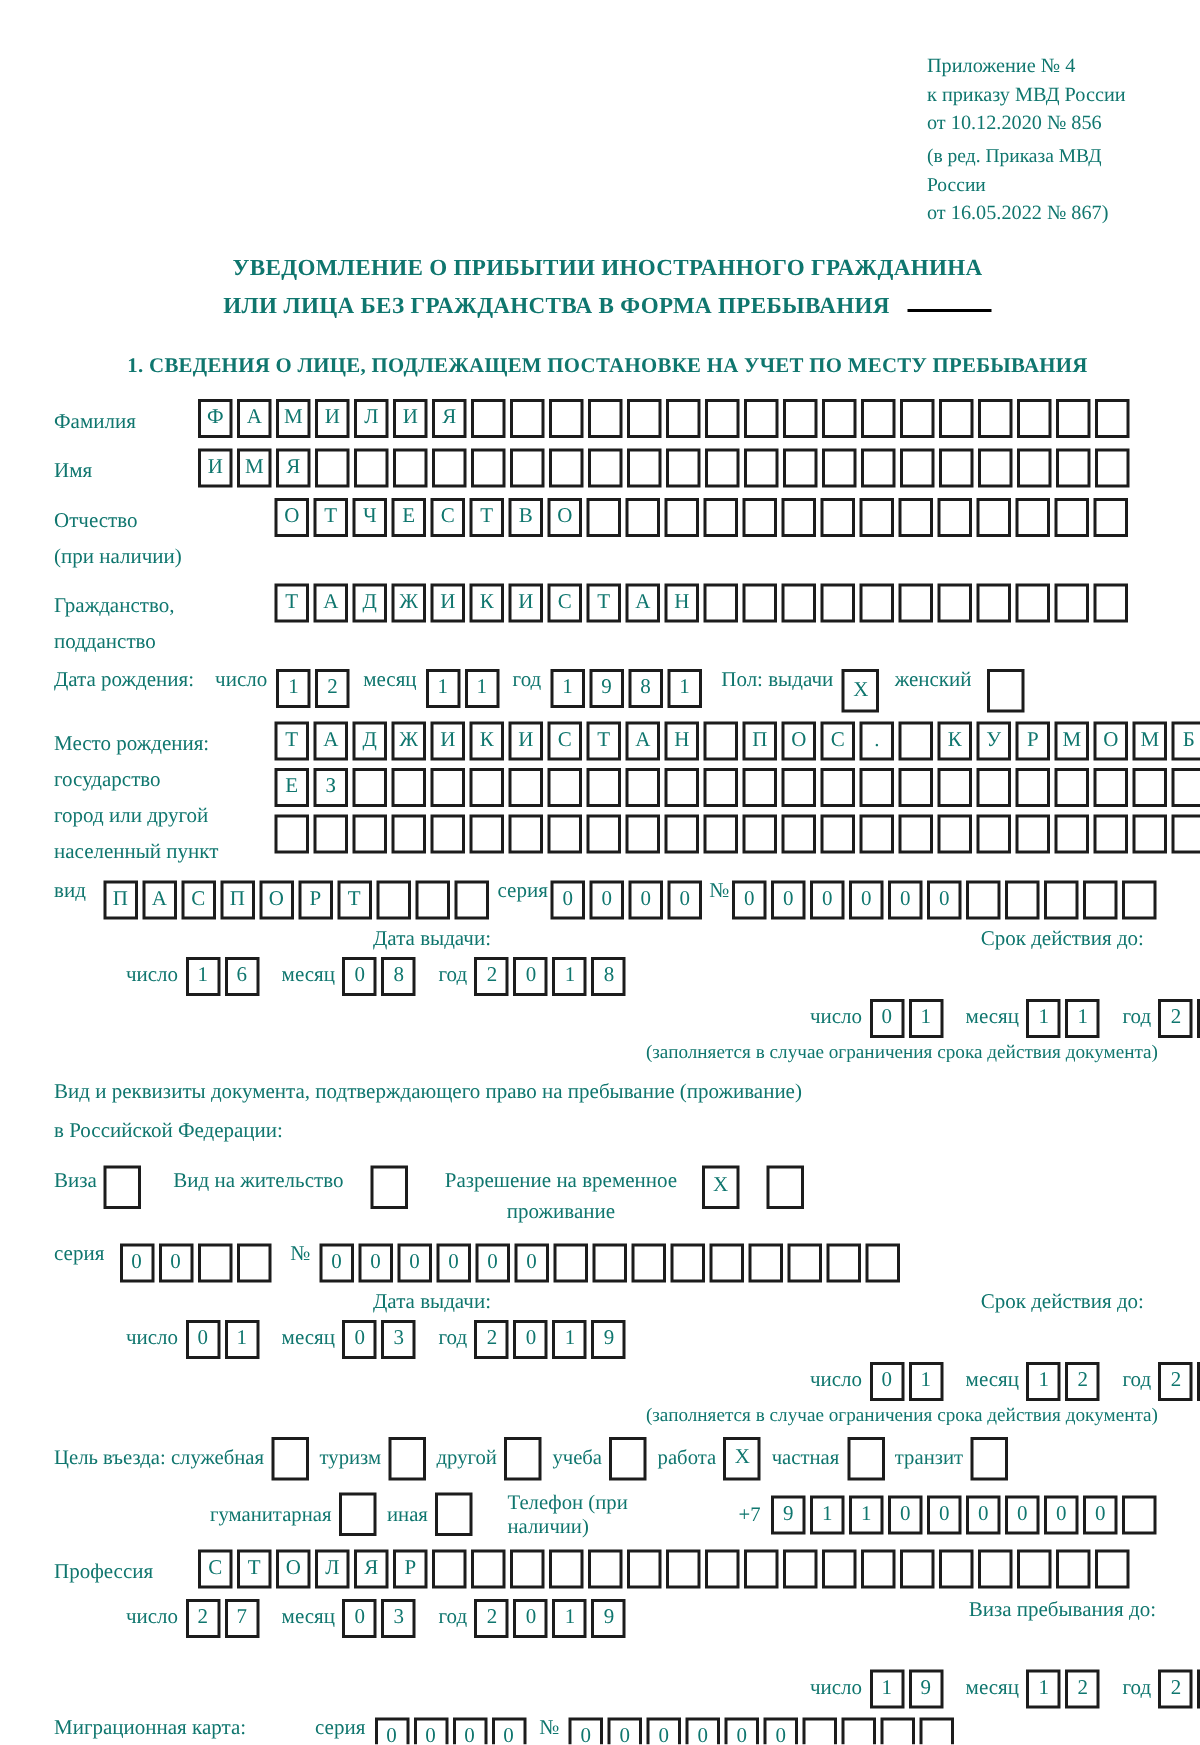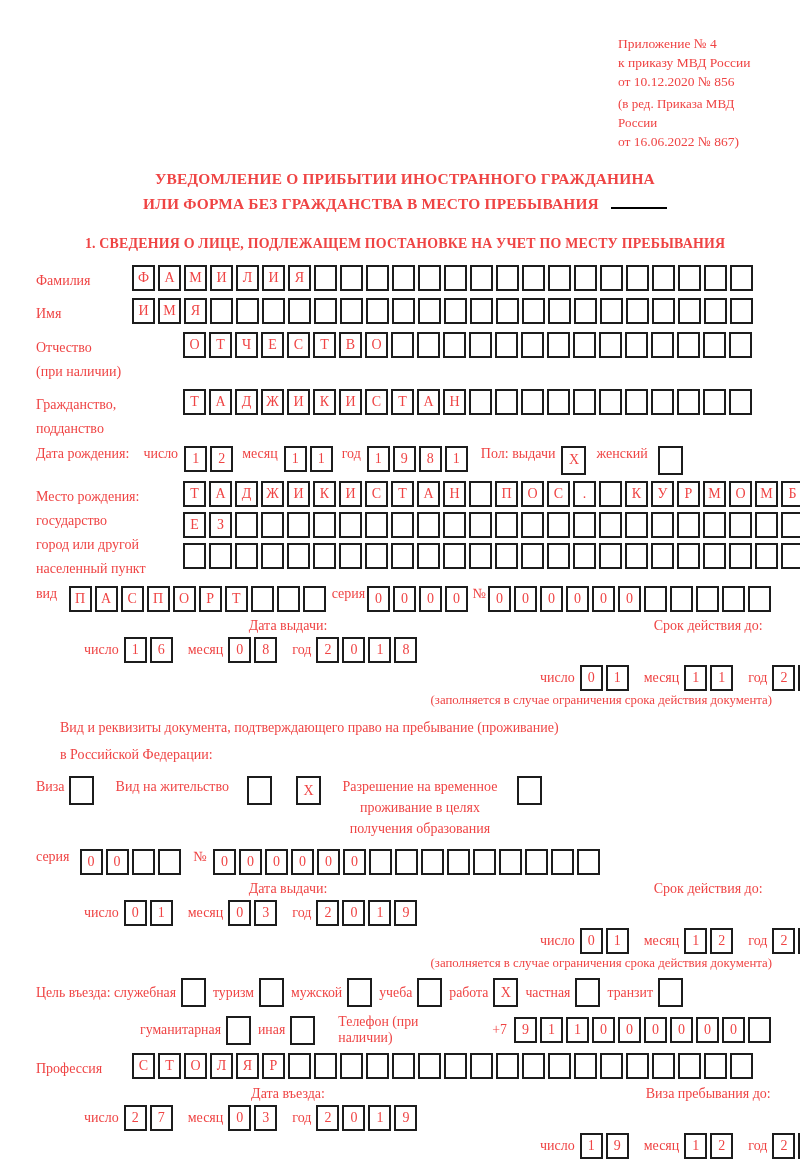--- a/index.html
+++ b/index.html
@@ -1,17 +1,17 @@
 <!DOCTYPE html>
 <html><head>
 <meta charset="utf-8">
 <style>
   html,body{margin:0;padding:0;background:#fff;}
   .page{width:800px;height:1163px;box-sizing:border-box;padding:34px 26px 0 36px;
-        font-family:"Liberation Serif","DejaVu Serif",serif;color:#ef4444;background:#fff;
+        font-family:"Liberation Serif","DejaVu Serif",serif;color:#0f766e;background:#fff;
         overflow:hidden;position:relative;}
   .hdr{margin-left:582px;font-size:13.5px;line-height:1.42;}
   .hdr .ed{margin-top:4px;font-size:13px;}
   .form-label{text-align:right;font-weight:bold;font-size:14.5px;margin:16px 38px 0 0;letter-spacing:.4px;}
   .title{text-align:center;font-weight:bold;font-size:15.4px;line-height:1.65;margin-top:14px;letter-spacing:.2px;}
   .blank{display:inline-block;width:56px;border-bottom:2px solid #000;height:1em;margin-left:12px;}
   .sec{text-align:center;font-weight:bold;font-size:13.9px;margin-top:20px;margin-bottom:13px;letter-spacing:.2px;}
   .row{display:flex;align-items:flex-start;margin-bottom:5px;}
   .lbl{font-size:14px;padding-top:4px;white-space:pre-line;line-height:1.72;flex:0 0 auto;}
   .w1{width:96px;}
@@ -26,46 +26,46 @@
   .inrow .gap6{width:6px;}.inrow .gap10{width:10px;}.inrow .gap14{width:14px;}
   .dblock{display:flex;margin-bottom:2px;}
   .dcol{display:flex;flex-direction:column;margin-left:48px;}
   .dcol.left{flex:0 0 408px;}
   .dcol.right{flex:1 1 auto;gap:28px;}
   .dhead{text-align:center;font-size:14px;margin-bottom:3px;}
   .drow{display:flex;align-items:center;font-size:14px;}
   .drow .dl{margin:0 5px 0 0;}
   .drow .ml{margin-left:12px;}
   .note{text-align:right;font-size:12.8px;margin:2px 2px 7px 0;}
-  .para{font-size:14px;line-height:1.9;margin-left:24px;}
+  .para{font-size:14px;line-height:1.9;}
   .visarow{display:flex;align-items:flex-start;margin:8px 0 10px;}
   .vblock{text-align:center;font-size:14px;line-height:1.5;}
   .visarow .cb{margin-left:8px;margin-top:0;}
   .prow{display:flex;align-items:center;font-size:13.8px;margin-bottom:7px;}
   .prow .cb{margin-left:5px;}
   .prow .sp{width:7px;flex:0 0 auto;}
   .nw{white-space:nowrap;}
 </style>
 </head>
 <body>
 
 <div class="page">
 
   <div class="hdr">
     <div>Приложение № 4</div>
     <div>к приказу МВД России</div>
     <div>от 10.12.2020 № 856</div>
     <div class="ed">(в ред. Приказа МВД России</div>
-    <div>от 16.06.2022 № 867)</div>
+    <div>от 16.05.2022 № 867)</div>
   </div>
 
 
   <div class="title">
     <div>УВЕДОМЛЕНИЕ О ПРИБЫТИИ ИНОСТРАННОГО ГРАЖДАНИНА</div>
-    <div><span>ИЛИ ФОРМА БЕЗ ГРАЖДАНСТВА В МЕСТО ПРЕБЫВАНИЯ</span><span class="blank"></span></div>
+    <div><span>ИЛИ ЛИЦА БЕЗ ГРАЖДАНСТВА В ФОРМА ПРЕБЫВАНИЯ</span><span class="blank"></span></div>
   </div>
 
   <div class="sec">1. СВЕДЕНИЯ О ЛИЦЕ, ПОДЛЕЖАЩЕМ ПОСТАНОВКЕ НА УЧЕТ ПО МЕСТУ ПРЕБЫВАНИЯ</div>
 
   <div class="row">
     <div class="lbl w1">Фамилия</div>
     <div class="cells">
         <span class="cell">Ф</span>
         <span class="cell">А</span>
         <span class="cell">М</span>
@@ -405,25 +405,25 @@
     <span class="vblock nw">Виза</span>
     <span class="cells cb" style="margin-left:4px">
         <span class="cell"></span>
       </span>
     <span style="width:22px"></span>
     <span class="vblock nw">Вид на жительство</span>
     <span class="cells cb" style="margin-left:18px">
         <span class="cell"></span>
       </span>
     <span style="width:16px"></span>
+    <span class="vblock" style="width:172px">Разрешение на временное проживание</span>
     <span class="cells cb">
         <span class="cell">X</span>
       </span>
     <span style="width:10px"></span>
-    <span class="vblock" style="width:178px">Разрешение на временное проживание в целях получения образования</span>
     <span class="cells cb">
         <span class="cell"></span>
       </span>
   </div>
 
   <div class="inrow">
     <span>серия</span>
       <span class="gap10"></span>
     <span class="cells">
         <span class="cell">0</span>
@@ -505,21 +505,21 @@
     <span>Цель въезда: служебная</span>
     <span class="cells cb">
         <span class="cell"></span>
       </span>
       <span class="sp"></span>
     <span>туризм</span>
     <span class="cells cb">
         <span class="cell"></span>
       </span>
       <span class="sp"></span>
-    <span>мужской</span>
+    <span>другой</span>
     <span class="cells cb">
         <span class="cell"></span>
       </span>
       <span class="sp"></span>
     <span>учеба</span>
     <span class="cells cb">
         <span class="cell"></span>
       </span>
       <span class="sp"></span>
     <span>работа</span>
@@ -592,21 +592,20 @@
         <span class="cell"></span>
         <span class="cell"></span>
         <span class="cell"></span>
         <span class="cell"></span>
         <span class="cell"></span>
       </div>
   </div>
 
   <div class="dblock">
     <div class="dcol left">
-      <div class="dhead">Дата въезда:</div>
       <div class="drow">
         <span class="dl">число</span>
         <span class="cells">
             <span class="cell">2</span>
             <span class="cell">7</span>
           </span>
         <span class="dl ml">месяц</span>
         <span class="cells">
             <span class="cell">0</span>
             <span class="cell">3</span>

